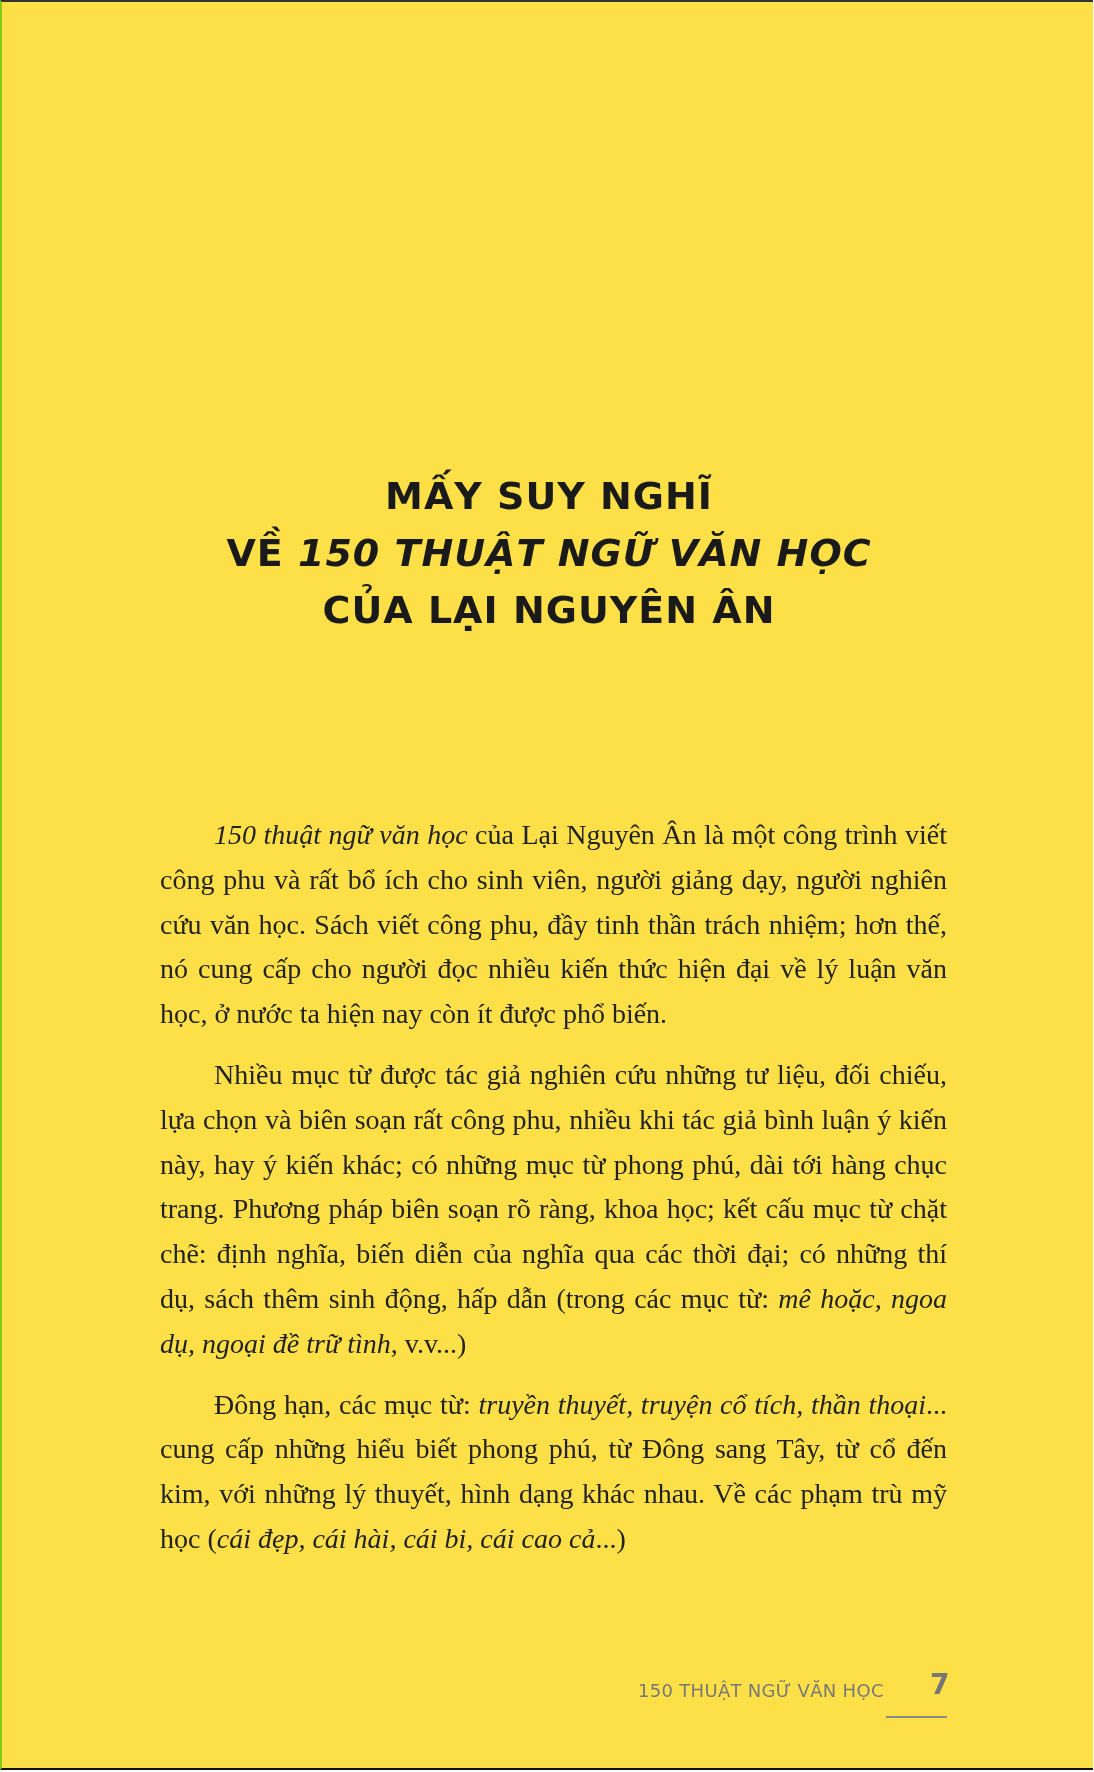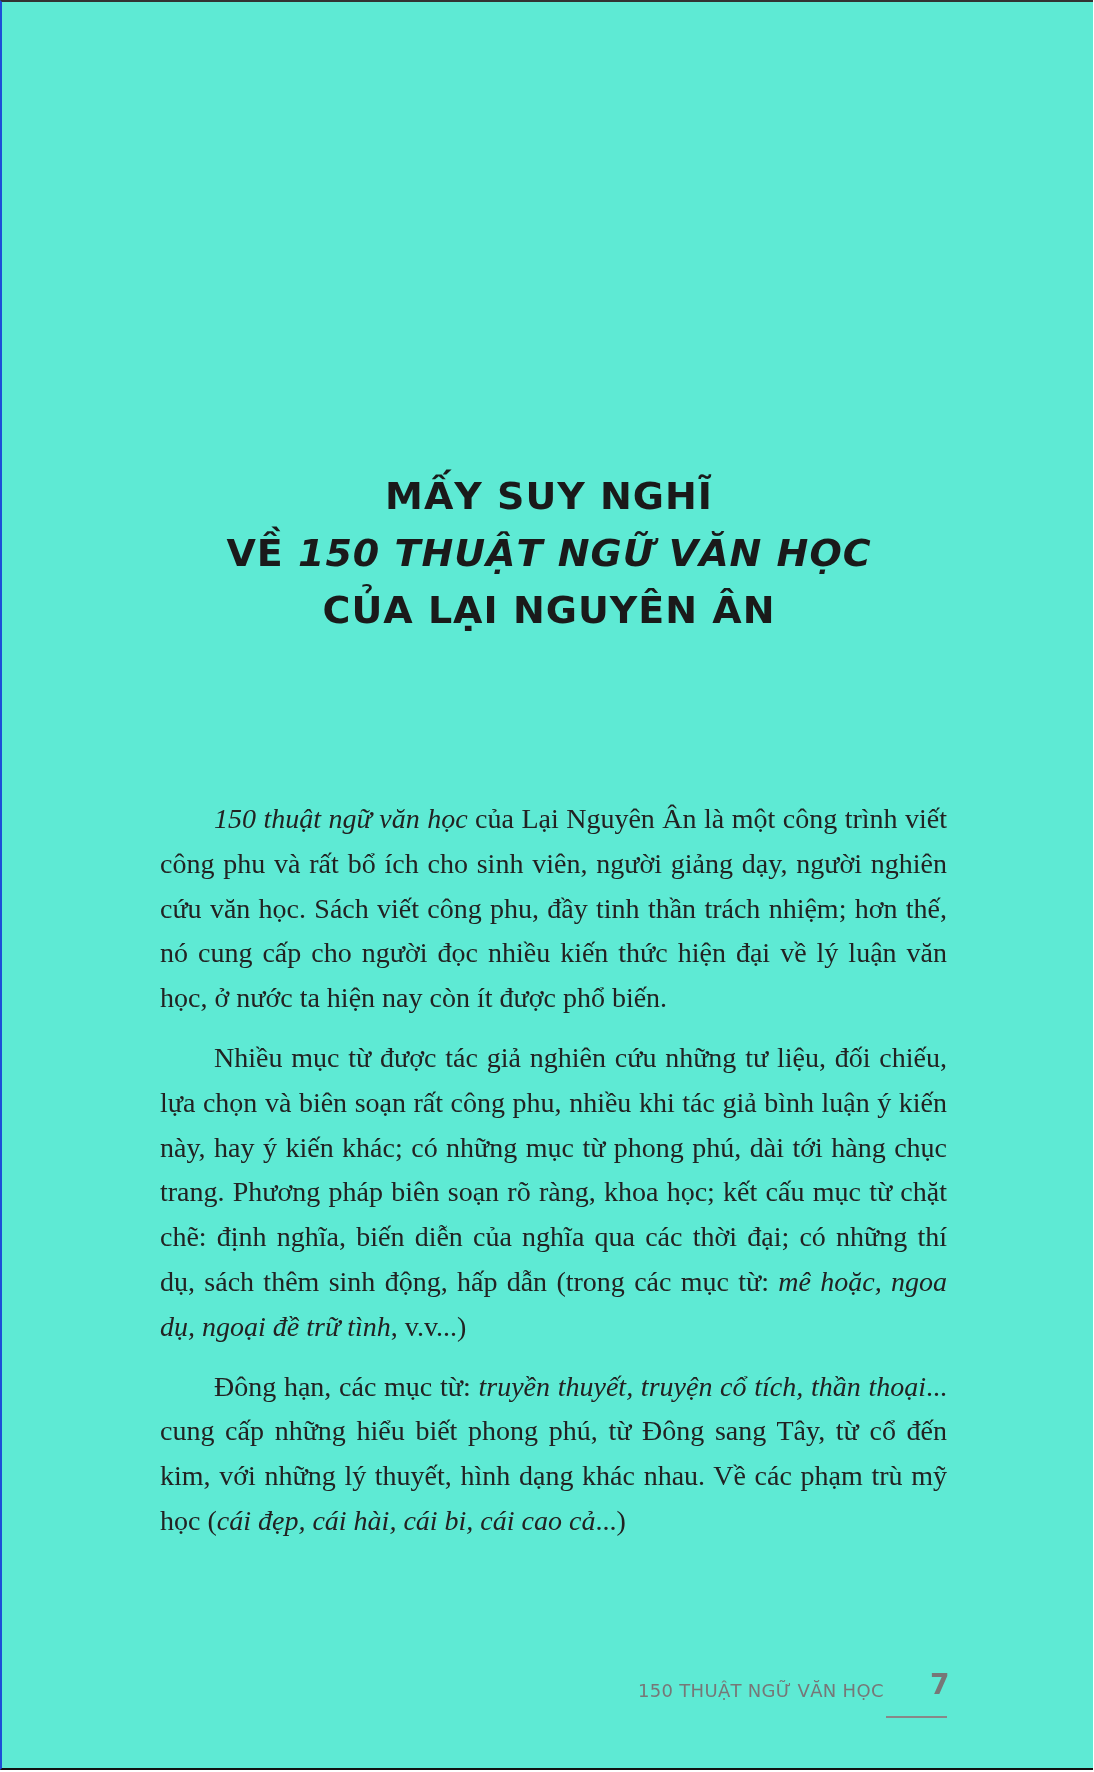--- a/index.html
+++ b/index.html
@@ -1,34 +1,34 @@
 <!DOCTYPE html>
 <html><head>
 <meta charset="utf-8">
 <style>
   html, body { margin:0; padding:0; background:#fff; }
   body { width:1094px; height:1772px; position:relative; overflow:hidden; }
   .page {
     position:absolute; left:0; top:0; width:1093px; height:1770px;
-    border-top:2px solid #333; border-left:2px solid #1d4ed8; border-bottom:2px solid #111;
-    box-sizing:border-box; background:#5eead4;
+    border-top:2px solid #333; border-left:2px solid #84cc16; border-bottom:2px solid #111;
+    box-sizing:border-box; background:#fde047;
   }
   .title {
     position:absolute; left:0; width:1094px; top:466px;
     text-align:center;
     font-family:"DejaVu Sans", sans-serif; font-weight:bold;
     font-size:38px; line-height:57px; color:#1a1a1a; letter-spacing:1px;
   }
   .title .it { font-style:italic; }
   .body {
     position:absolute; left:158px; width:787px; top:795px;
     font-family:"Liberation Serif", serif; font-size:28px; line-height:44.8px;
     color:#222; text-align:justify;
   }
-  .body p { margin:0 0 15px 0; text-indent:54px; }
+  .body p { margin:16px 0 15px 0; text-indent:54px; }
   .body em { font-style:italic; }
   .footer-title {
     position:absolute; left:636px; top:1678px;
     font-family:"DejaVu Sans", sans-serif; font-size:18px; color:#777; letter-spacing:0.3px;
   }
   .page-num {
     position:absolute; left:928px; top:1666px;
     font-family:"DejaVu Sans", sans-serif; font-weight:bold; font-size:28px; color:#777;
   }
   .footer-rule {

